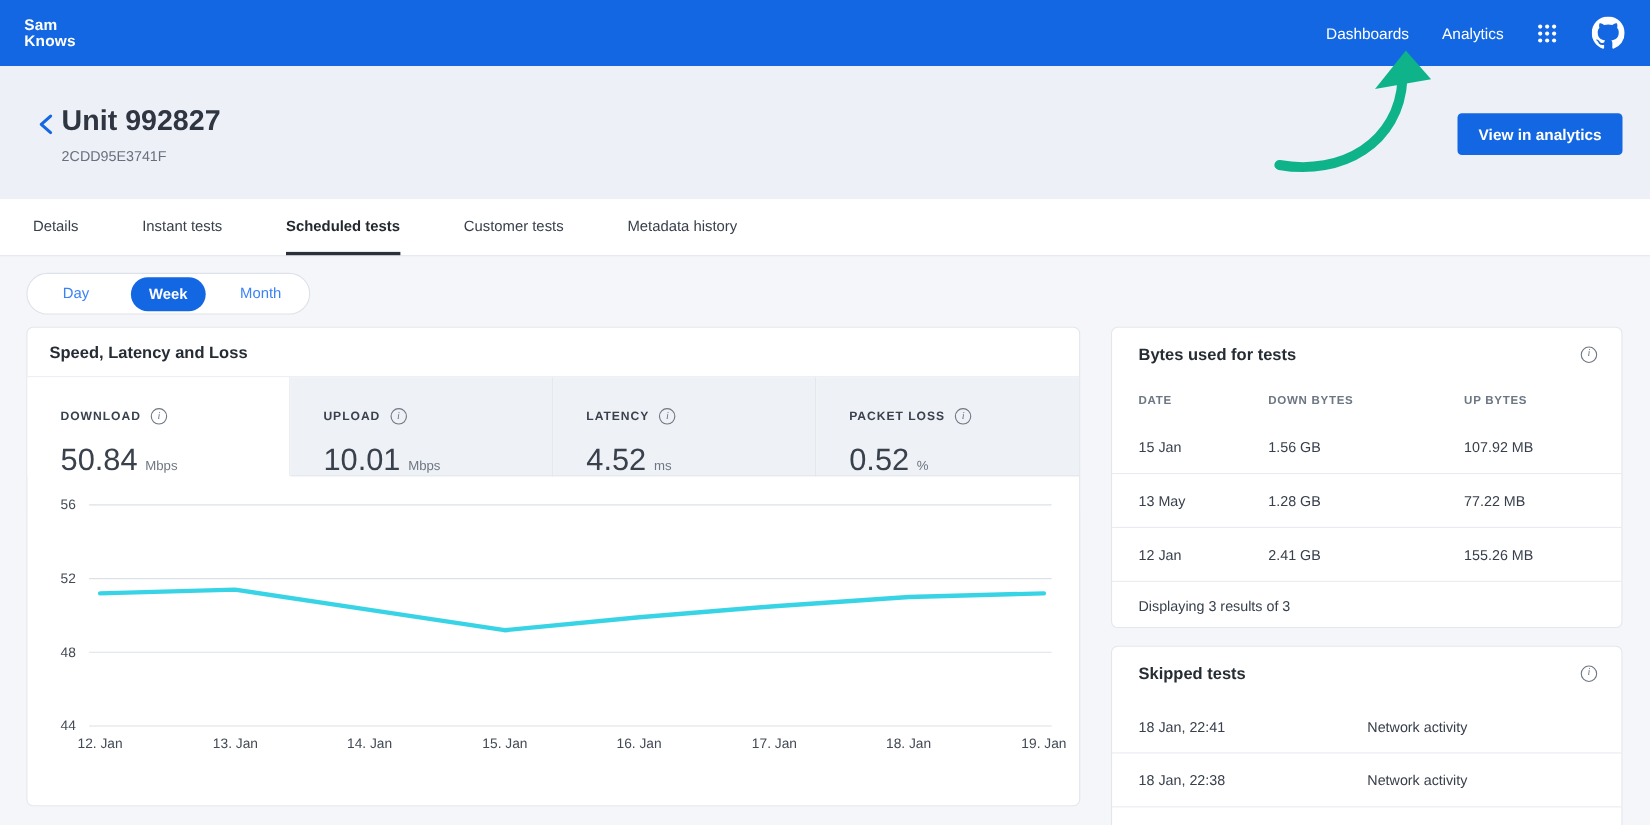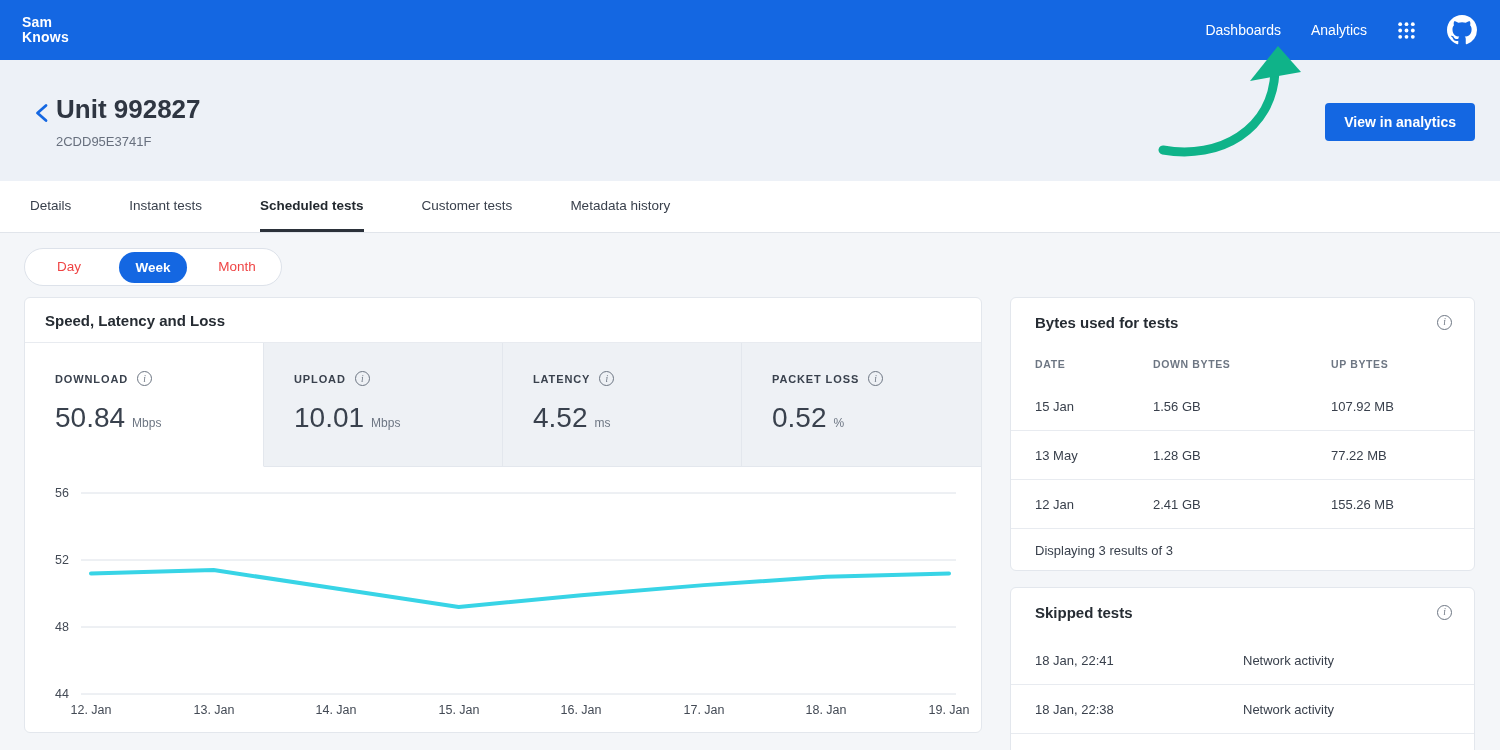--- a/index.html
+++ b/index.html
@@ -34,30 +34,30 @@
   
   .tabs{position:absolute;left:0;top:181px;width:1500px;height:52px;background:#fff;
     border-bottom:1px solid #e1e5eb;display:flex;gap:58px;padding:0 30px;}
   .tab{display:flex;align-items:center;font-size:13.5px;color:#39404c;cursor:pointer;
     border-bottom:3px solid transparent;height:100%;}
   .tab.active{font-weight:bold;color:#23292f;border-bottom-color:#2b313a;}
   
   .content{position:absolute;left:0;top:233px;width:1500px;height:517px;overflow:hidden;}
   .segmented{position:absolute;left:24px;top:15px;display:inline-flex;align-items:center;
     background:#fff;border:1px solid #dde2ea;border-radius:19px;height:38px;padding:0 2px;}
-  .seg-opt{width:84px;text-align:center;font-size:13.5px;color:#ef4444;line-height:34px;cursor:pointer;}
+  .seg-opt{width:84px;text-align:center;font-size:13.5px;color:#3b82f6;line-height:34px;cursor:pointer;}
   .seg-opt.active{background:var(--accent);color:#fff;font-weight:bold;border-radius:16px;
     height:31px;line-height:31px;width:68px;margin:0 8px;}
   .card{position:absolute;background:#fff;border:1px solid #e3e7ed;border-radius:6px;}
   
   .main-card{left:24px;top:64px;width:958px;height:436px;}
   .card-title-row{height:45px;display:flex;align-items:center;justify-content:space-between;
     padding:0 20px;border-bottom:1px solid #e8ebf0;}
   .card-title{font-size:15px;font-weight:bold;color:#262c33;}
-  .tiles{display:flex;height:124px;text-align:right;}
+  .tiles{display:flex;height:90px;text-align:right;}
   .tile{width:25%;background:#eef1f5;border-right:1px solid #e3e7ed;border-bottom:1px solid #e3e7ed;
     padding:28px 0 0 30px;cursor:pointer;}
   .tile:last-child{border-right:none;}
   .tile.selected{background:#fff;border-bottom-color:transparent;}
   .tile-label-row{display:flex;align-items:center;gap:9px;}
   .tile-label{font-size:11px;font-weight:bold;letter-spacing:.08em;color:#39414d;}
   .info-icon{width:15px;height:15px;border:1.3px solid #6d7683;border-radius:50%;
     display:inline-flex;align-items:center;justify-content:center;
     font-size:9.5px;font-style:italic;font-family:"Liberation Serif",serif;color:#6d7683;flex:none;cursor:pointer;}
   .tile-value-row{margin-top:16px;display:flex;align-items:baseline;gap:7px;}

